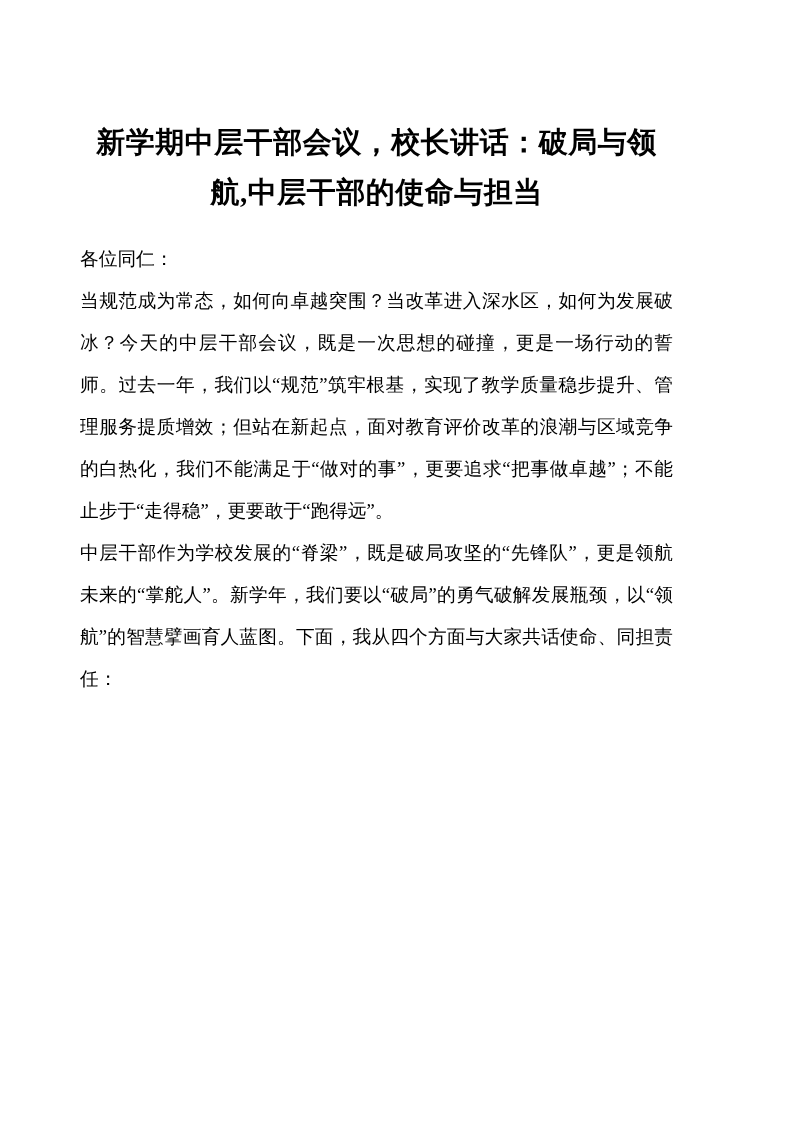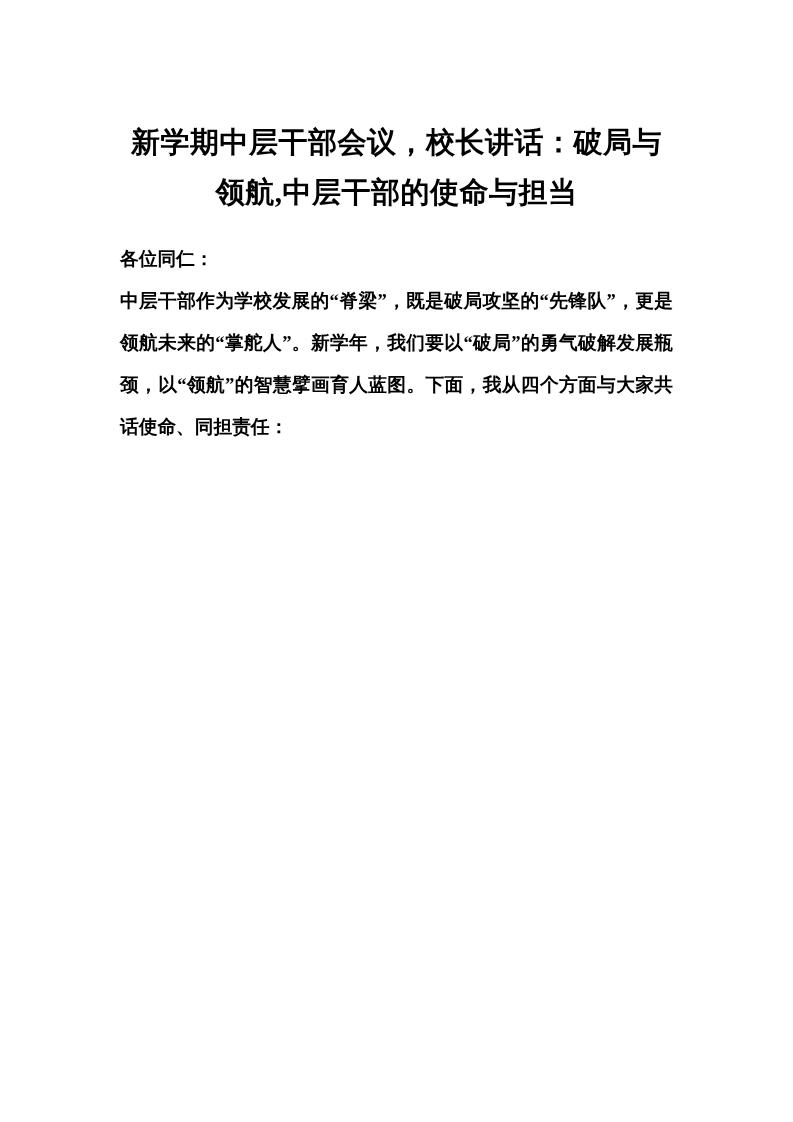--- a/index.html
+++ b/index.html
@@ -7,46 +7,46 @@
     padding: 0;
     background: #ffffff;
   }
   .page {
     position: relative;
     width: 793px;
     height: 1122px;
     margin: 0;
     background: #ffffff;
     box-sizing: border-box;
-    padding: 117px 120px 0 120px;
+    padding: 117px 120px 0 80px;
     overflow: hidden;
     font-family: "Liberation Serif", "DejaVu Serif", serif;
     color: #000000;
   }
   .doc-title {
     margin: 0 0 21px 0;
     font-size: 29px;
     line-height: 50px;
     font-weight: bold;
     text-align: center;
     letter-spacing: 0.5px;
   }
   .doc-body p {
     margin: 0;
     font-size: 18.7px;
     line-height: 42px;
     text-align: justify;
     text-justify: inter-ideograph;
     word-break: break-all;
     overflow-wrap: break-word;
-    font-weight: bold;
   }
 </style>
 </head>
 <body>
 
 <div class="page" style="background: rgb(255, 255, 255); color: rgb(0, 0, 0);">
   <h1 class="doc-title">新学期中层干部会议，校长讲话：破局与领航,中层干部的使命与担当</h1>
   <div class="doc-body">
       <p>各位同仁：</p>
+      <p>当规范成为常态，如何向卓越突围？当改革进入深水区，如何为发展破冰？今天的中层干部会议，既是一次思想的碰撞，更是一场行动的誓师。过去一年，我们以“规范”筑牢根基，实现了教学质量稳步提升、管理服务提质增效；但站在新起点，面对教育评价改革的浪潮与区域竞争的白热化，我们不能满足于“做对的事”，更要追求“把事做卓越”；不能止步于“走得稳”，更要敢于“跑得远”。</p>
       <p>中层干部作为学校发展的“脊梁”，既是破局攻坚的“先锋队”，更是领航未来的“掌舵人”。新学年，我们要以“破局”的勇气破解发展瓶颈，以“领航”的智慧擘画育人蓝图。下面，我从四个方面与大家共话使命、同担责任：</p>
     </div>
 </div>
 
 </body></html>

